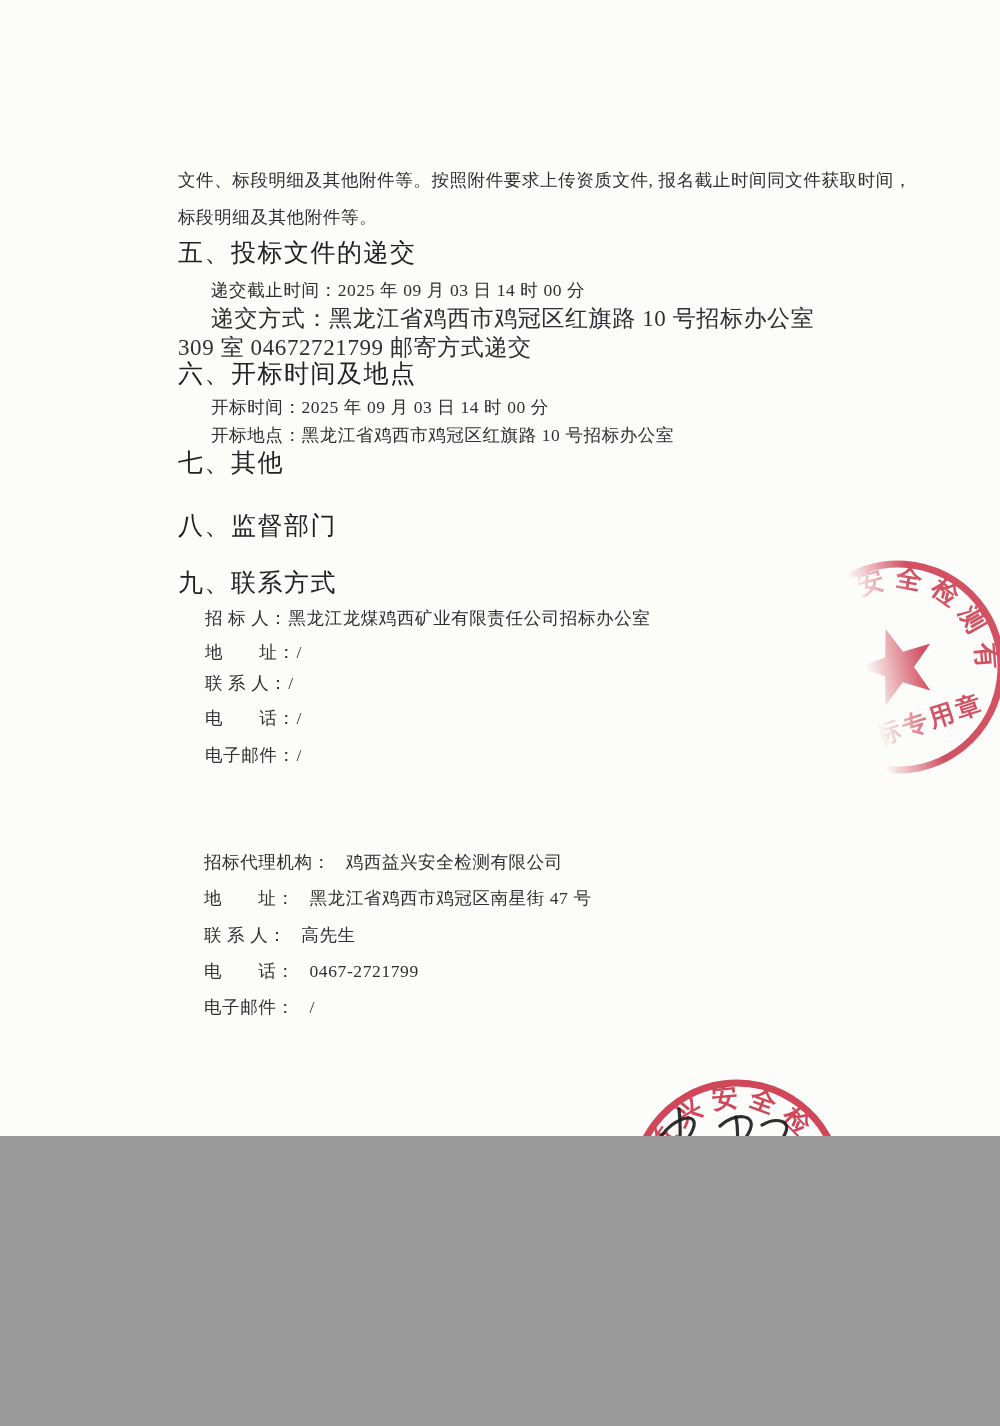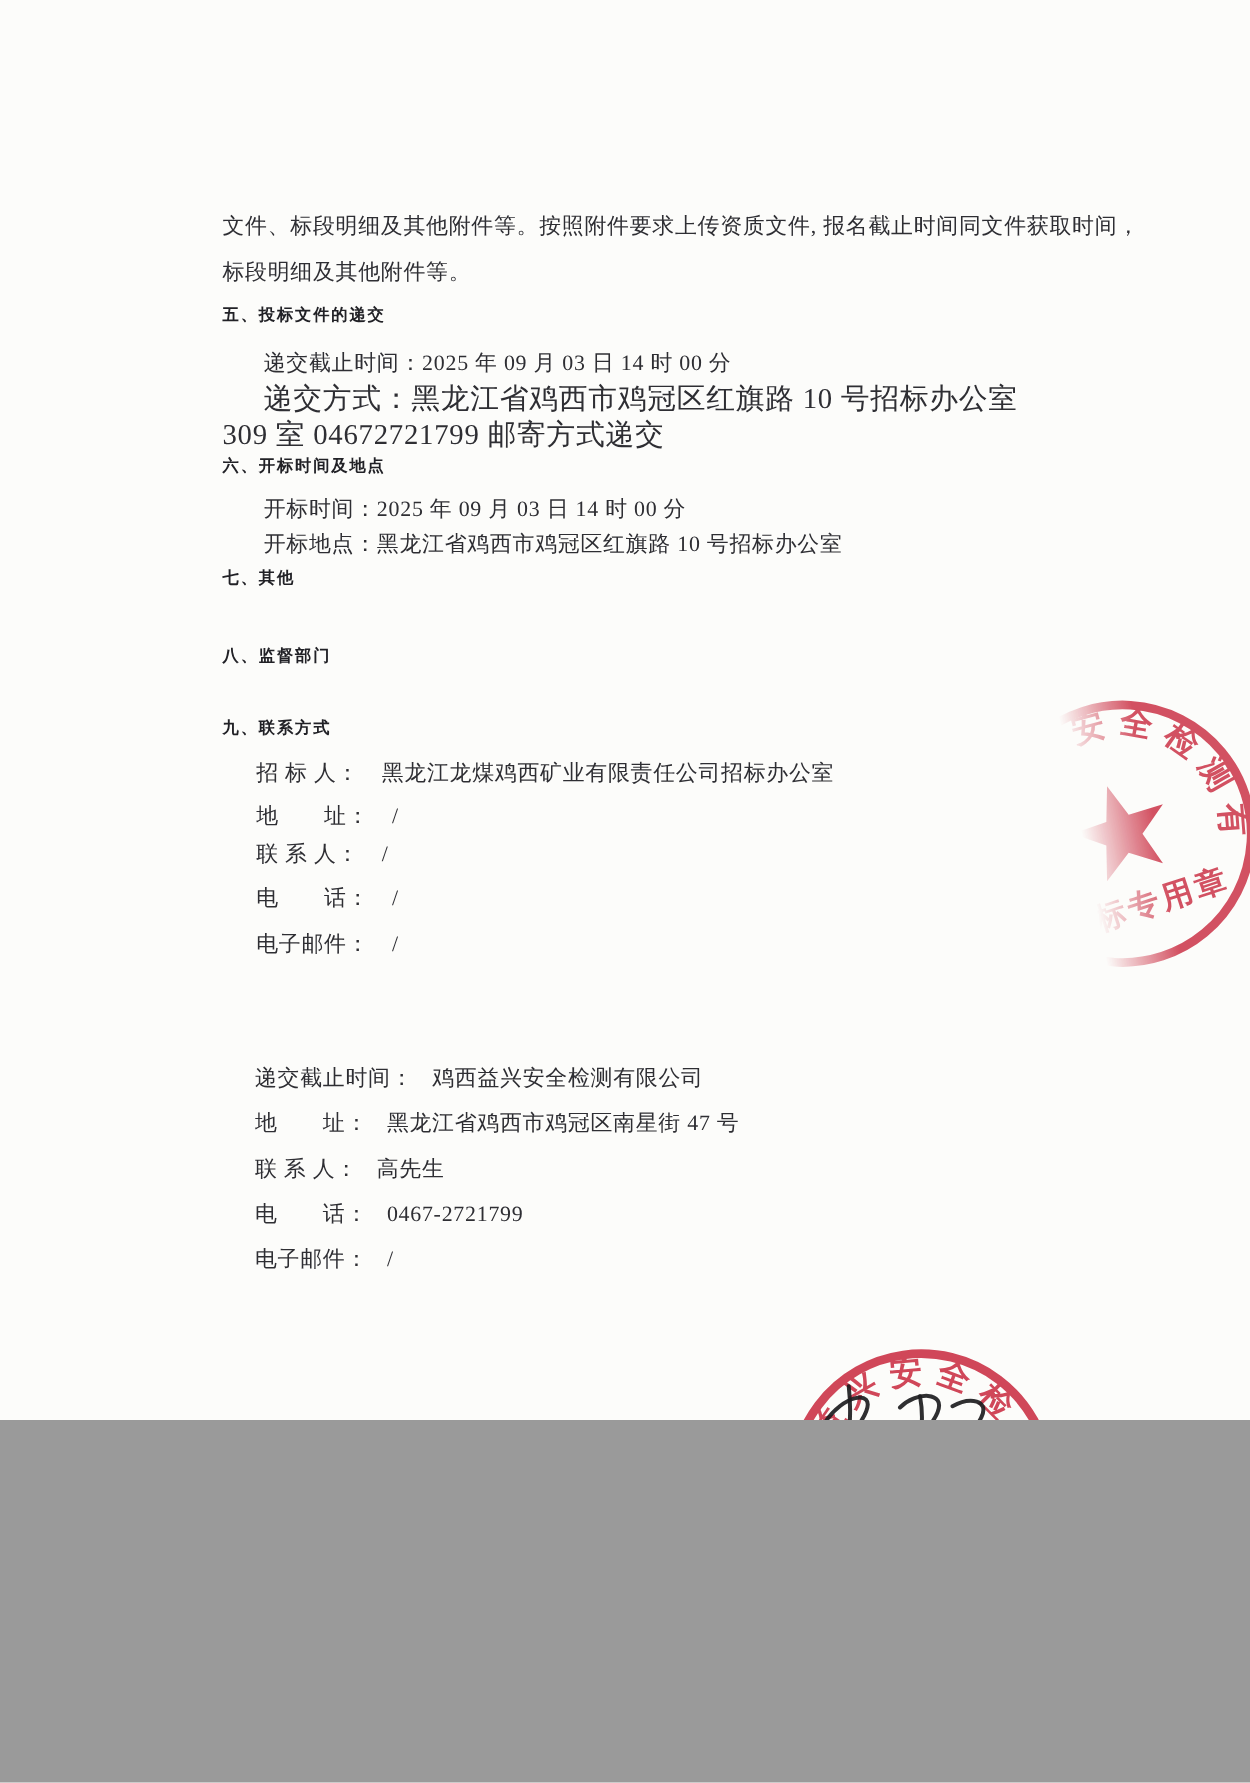--- a/index.html
+++ b/index.html
@@ -5,27 +5,27 @@
   html,body{margin:0;padding:0;background:#9a9a9a;}
   .page{
     position:relative;width:1000px;height:1136px;margin:0 auto;
     background:#fcfcfa;overflow:hidden;
     font-family:"Liberation Serif","DejaVu Serif",serif;
     color:#2e2e33;
   }
   .line{position:absolute;font-size:17.5px;letter-spacing:.6px;white-space:nowrap;line-height:24px;}
   .h{
     position:absolute;font-family:"Liberation Sans","DejaVu Sans",sans-serif;
-    font-weight:bold;font-size:13px;color:#212126;letter-spacing:1.5px;white-space:nowrap;line-height:28px;
+    font-weight:normal;font-size:25px;color:#212126;letter-spacing:1.5px;white-space:nowrap;line-height:28px;
   }
   .wrap{
     position:absolute;left:178px;width:668px;font-size:23px;letter-spacing:.6px;
     line-height:29px;text-indent:33px;white-space:normal;
   }
-  .row .val{margin-left:18px;}
+  .row .val{margin-left:1px;}
   .row-agency .val{margin-left:15px;}
   .sigline{position:absolute;font-size:17.5px;letter-spacing:.5px;white-space:nowrap;line-height:24px;}
   .uline{display:inline-block;border-bottom:1.7px solid #3b3b40;transform:translateY(4px);}
   .u1{width:112px;}
   .u2{width:160px;}
   .seal{position:absolute;mix-blend-mode:multiply;opacity:.93;z-index:5;}
   .seal-main{left:617px;top:1066px;transform:rotate(-8deg);}
   .seal-right{
     left:778px;top:547px;transform:rotate(-18deg);opacity:.88;
     -webkit-mask-image:linear-gradient(97deg,transparent 38%,#000 60%);
@@ -76,21 +76,21 @@
     <span class="lbl">联 系 人：</span><span class="val">/</span>
   </div>
   <div class="line row" style="left:205px;top:706px">
     <span class="lbl">电　　话：</span><span class="val">/</span>
   </div>
   <div class="line row" style="left:205px;top:743px">
     <span class="lbl">电子邮件：</span><span class="val">/</span>
   </div>
 
   <div class="line row-agency" style="left:204px;top:850px">
-    <span class="lbl">递交截止时间：</span><span class="val">鸡西益兴安全检测有限公司</span>
+    <span class="lbl">招标代理机构：</span><span class="val">鸡西益兴安全检测有限公司</span>
   </div>
   <div class="line row-agency" style="left:204px;top:886px">
     <span class="lbl">地　　址：</span><span class="val">黑龙江省鸡西市鸡冠区南星街 47 号</span>
   </div>
   <div class="line row-agency" style="left:204px;top:923px">
     <span class="lbl">联 系 人：</span><span class="val">高先生</span>
   </div>
   <div class="line row-agency" style="left:204px;top:959px">
     <span class="lbl">电　　话：</span><span class="val">0467-2721799</span>
   </div>

